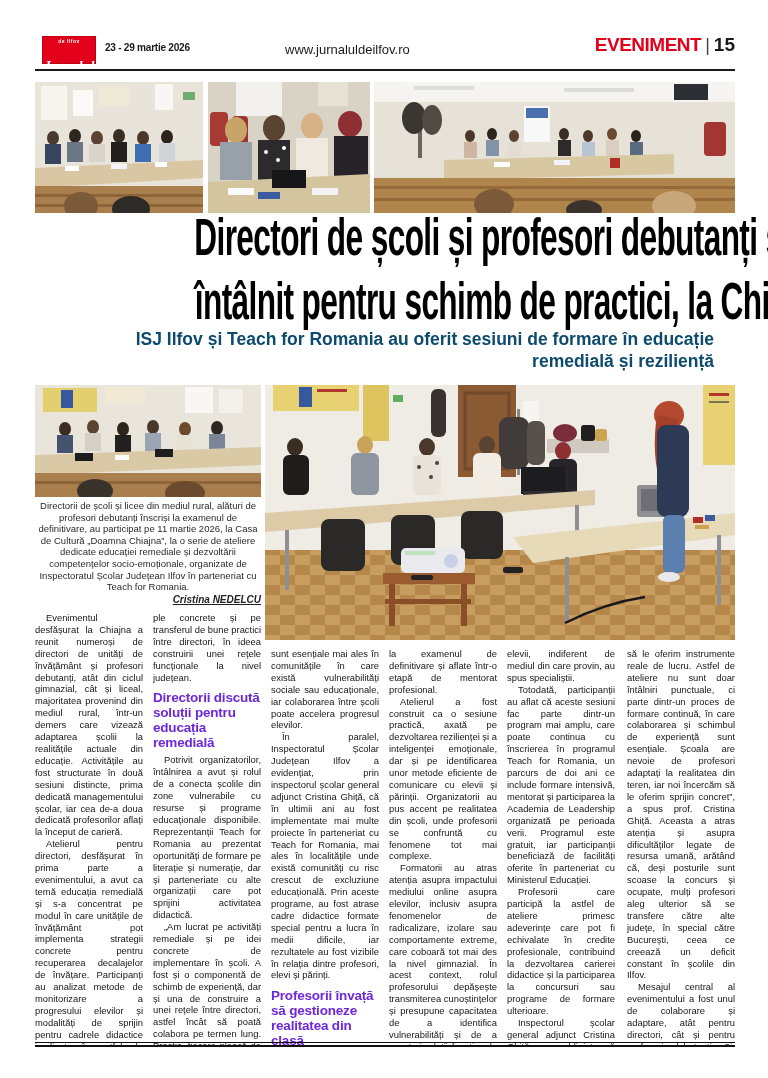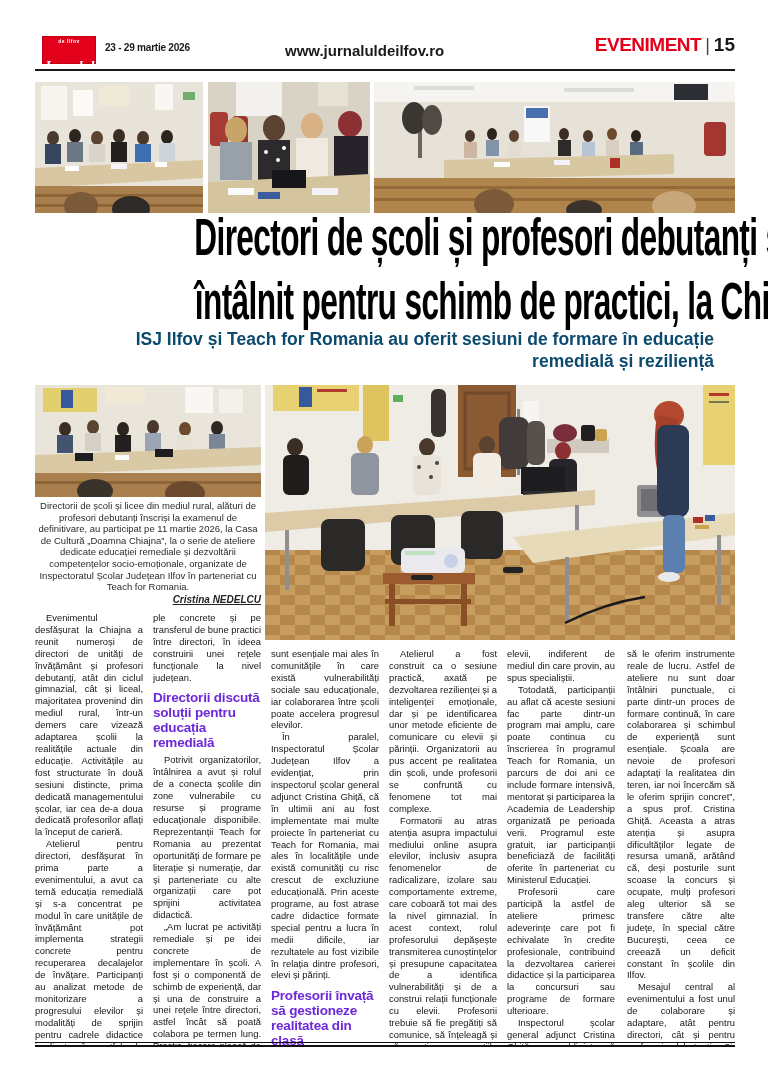--- a/index.html
+++ b/index.html
@@ -9,21 +9,21 @@
   }
   
   .hdr{position:absolute;left:35px;top:34px;width:700px;height:32px;}
   .logo{position:absolute;left:7px;top:2px;width:54px;height:28px;background:#e3001b;
         color:#fff;text-align:center;line-height:1;box-shadow:inset 0 0 0 1px #c00016;}
   .logo .tag{display:block;font-size:5px;font-weight:bold;padding-top:3px;letter-spacing:.5px;}
   .logo .brand{display:block;font-size:14px;font-weight:bold;font-style:italic;margin-top:16px;
         font-family:"Liberation Serif",serif;}
   .dateRange{position:absolute;left:70px;top:7px;font-size:11px;font-weight:bold;
         letter-spacing:-0.3px;transform:scaleX(.92);transform-origin:left;}
-  .site{position:absolute;left:250px;top:8px;font-size:15px;font-weight:bold;}
+  .site{position:absolute;left:250px;top:8px;font-size:13px;font-weight:normal;}
   .sect{position:absolute;right:0;top:0;font-size:19px;font-weight:bold;white-space:nowrap;text-align:right;}
   .sect .red{color:#e3001b;letter-spacing:-0.5px;}
   .sect .sep{font-weight:normal;color:#444;padding:0 4px;font-size:18px;}
   .hdr-rule{position:absolute;left:35px;top:69px;width:700px;height:0;border-top:2px solid #1a1a1a;}
   
   .ph{position:absolute;overflow:hidden;background:#ddd;}
   .ph svg{display:block;width:100%;height:100%;}
   
   .headline{position:absolute;left:0;top:212px;width:768px;text-align:center;
             font-weight:bold;color:#000;line-height:52px;}
@@ -290,20 +290,21 @@
       <div class="colhead">Directorii discută soluții pentru educația remedială</div>
       <div class="para">Potrivit organizatorilor, întâlnirea a avut și rolul de a conecta școlile din zone vulnerabile cu resurse și programe educaționale disponibile. Reprezentanții Teach for Romania au prezentat oportunități de formare pe literație și numerație, dar și parteneriate cu alte organizații care pot sprijini activitatea didactică.</div>
       <div class="para">„Am lucrat pe activități remediale și pe idei concrete de implementare în școli. A fost și o componentă de schimb de experiență, dar și una de construire a unei rețele între directori, astfel încât să poată colabora pe termen lung. Practic, fiecare pleacă de aici cu soluții aplicabile și cu contacte utile”, a declarat Ioana Cordoș Pană, profesor de limba engleză, psiholog și formator în cadrul programului Teach for Romania.</div>
     </div>
   <div class="col c36" style="left:236px;">
       <div class="para cont">sunt esențiale mai ales în comunitățile în care există vulnerabilități sociale sau educaționale, iar colaborarea între școli poate accelera progresul elevilor.</div>
       <div class="para">În paralel, Inspectoratul Școlar Județean Ilfov a evidențiat, prin inspectorul școlar general adjunct Cristina Ghiță, că în ultimii ani au fost implementate mai multe proiecte în parteneriat cu Teach for Romania, mai ales în localitățile unde există comunități cu risc crescut de excluziune educațională. Prin aceste programe, au fost atrase cadre didactice formate special pentru a lucra în medii dificile, iar rezultatele au fost vizibile în relația dintre profesori, elevi și părinți.</div>
       <div class="colhead">Profesorii învață să gestioneze realitatea din clasă</div>
     </div>
   <div class="col c36" style="left:354px;">
+      <div class="para cont">la examenul de definitivare și aflate într-o etapă de mentorat profesional.</div>
       <div class="para">Atelierul a fost construit ca o sesiune practică, axată pe dezvoltarea rezilienței și a inteligenței emoționale, dar și pe identificarea unor metode eficiente de comunicare cu elevii și părinții. Organizatorii au pus accent pe realitatea din școli, unde profesorii se confruntă cu fenomene tot mai complexe.</div>
       <div class="para">Formatorii au atras atenția asupra impactului mediului online asupra elevilor, inclusiv asupra fenomenelor de radicalizare, izolare sau comportamente extreme, care coboară tot mai des la nivel gimnazial. În acest context, rolul profesorului depășește transmiterea cunoștințelor și presupune capacitatea de a identifica vulnerabilități și de a construi relații funcționale cu elevii. Profesorii trebuie să fie pregătiți să comunice, să înțeleagă și să gestioneze emoțiile copiilor. Aici intervine reziliența, autoreglarea și capacitatea de a crea canale reale de comunicare cu</div>
     </div>
   <div class="col c36" style="left:472px;">
       <div class="para cont">elevii, indiferent de mediul din care provin, au spus specialiștii.</div>
       <div class="para">Totodată, participanții au aflat că aceste sesiuni fac parte dintr-un program mai amplu, care poate continua cu înscrierea în programul Teach for Romania, un parcurs de doi ani ce include formare intensivă, mentorat și participarea la Academia de Leadership organizată pe perioada verii. Programul este gratuit, iar participanții beneficiază de facilități oferite în parteneriat cu Ministerul Educației.</div>
       <div class="para">Profesorii care participă la astfel de ateliere primesc adeverințe care pot fi echivalate în credite profesionale, contribuind la dezvoltarea carierei didactice și la participarea la concursuri sau programe de formare ulterioare.</div>
       <div class="para">Inspectorul școlar general adjunct Cristina Ghiță a subliniat că aceste inițiative sunt parte dintr-o strategie mai amplă de susținere a resursei umane din educație: „Ne dorim să atragem și să păstrăm profesori tineri în școlile din Ilfov și</div>
     </div>
   <div class="col c36" style="left:592px;">

